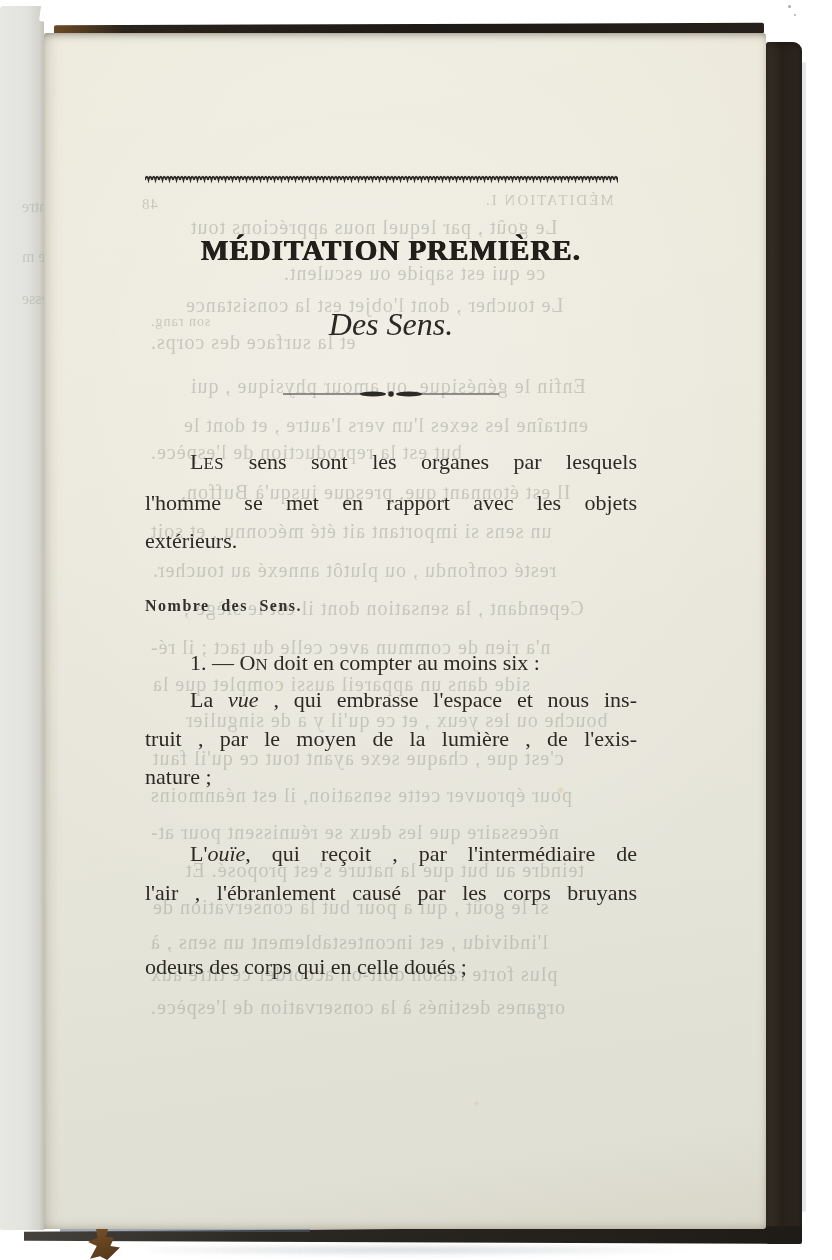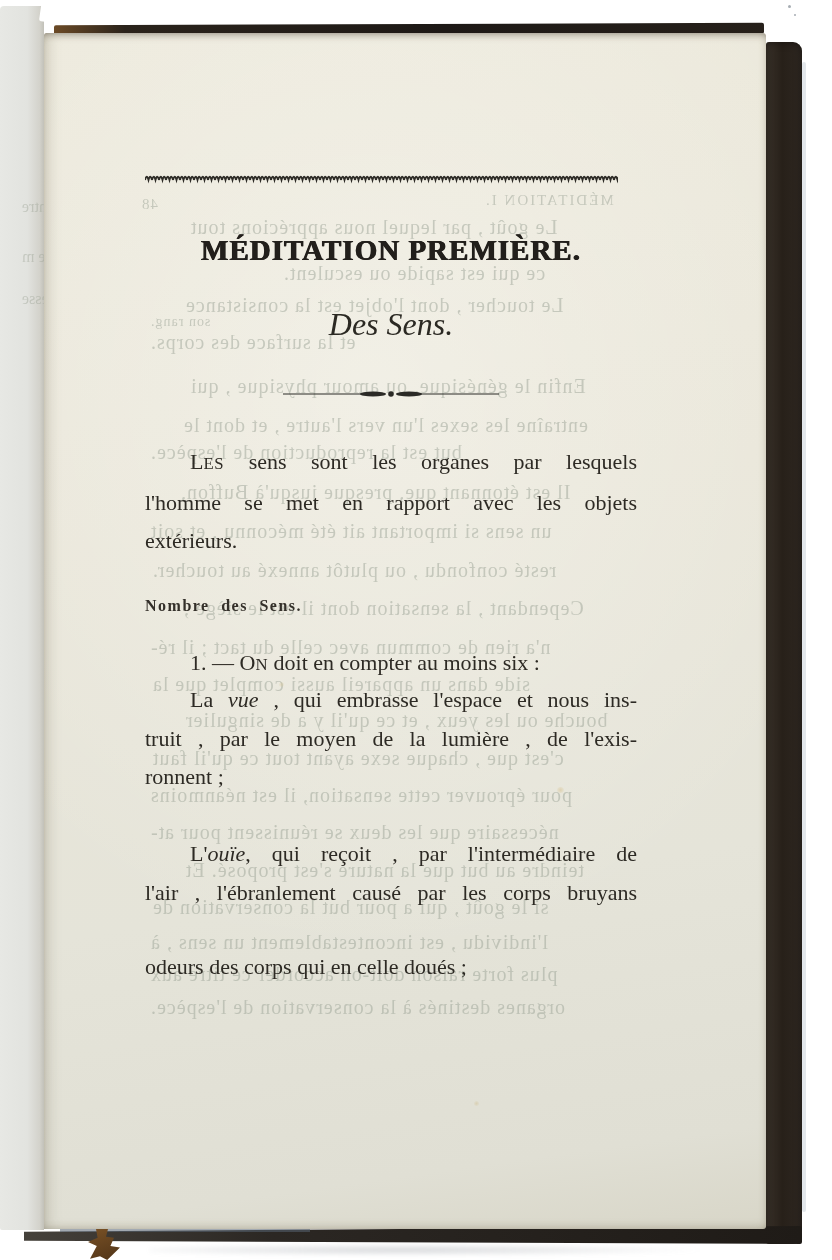--- a/index.html
+++ b/index.html
@@ -157,21 +157,21 @@
           <div class="line indent"><span>L</span><span class="sc">es</span><span> sens sont les organes par lesquels</span></div>
           <div class="line"><span>l'homme se met en rapport avec les objets</span></div>
           <div class="line last"><span>extérieurs.</span></div>
         </div>
         <div class="para" style="top: 611px;">
           <div class="line last indent"><span>1. — O</span><span class="sc">n</span><span> doit en compter au moins six :</span></div>
         </div>
         <div class="para" style="top: 648px;">
           <div class="line indent"><span>La </span><span class="em">vue</span><span> , qui embrasse l'espace et nous ins-</span></div>
           <div class="line"><span>truit , par le moyen de la lumière , de l'exis-</span></div>
-          <div class="line last"><span>ronnent ;</span></div>
+          <div class="line last"><span>nature ;</span></div>
         </div>
         <div class="para" style="top: 802px;">
           <div class="line indent"><span>L'</span><span class="em">ouïe</span><span>, qui reçoit , par l'intermédiaire de</span></div>
           <div class="line"><span>l'air , l'ébranlement causé par les corps bruyans</span></div>
         </div>
         <div class="para" style="top: 915px;">
           <div class="line last"><span>odeurs des corps qui en celle doués ;</span></div>
         </div>
       </div>
 

